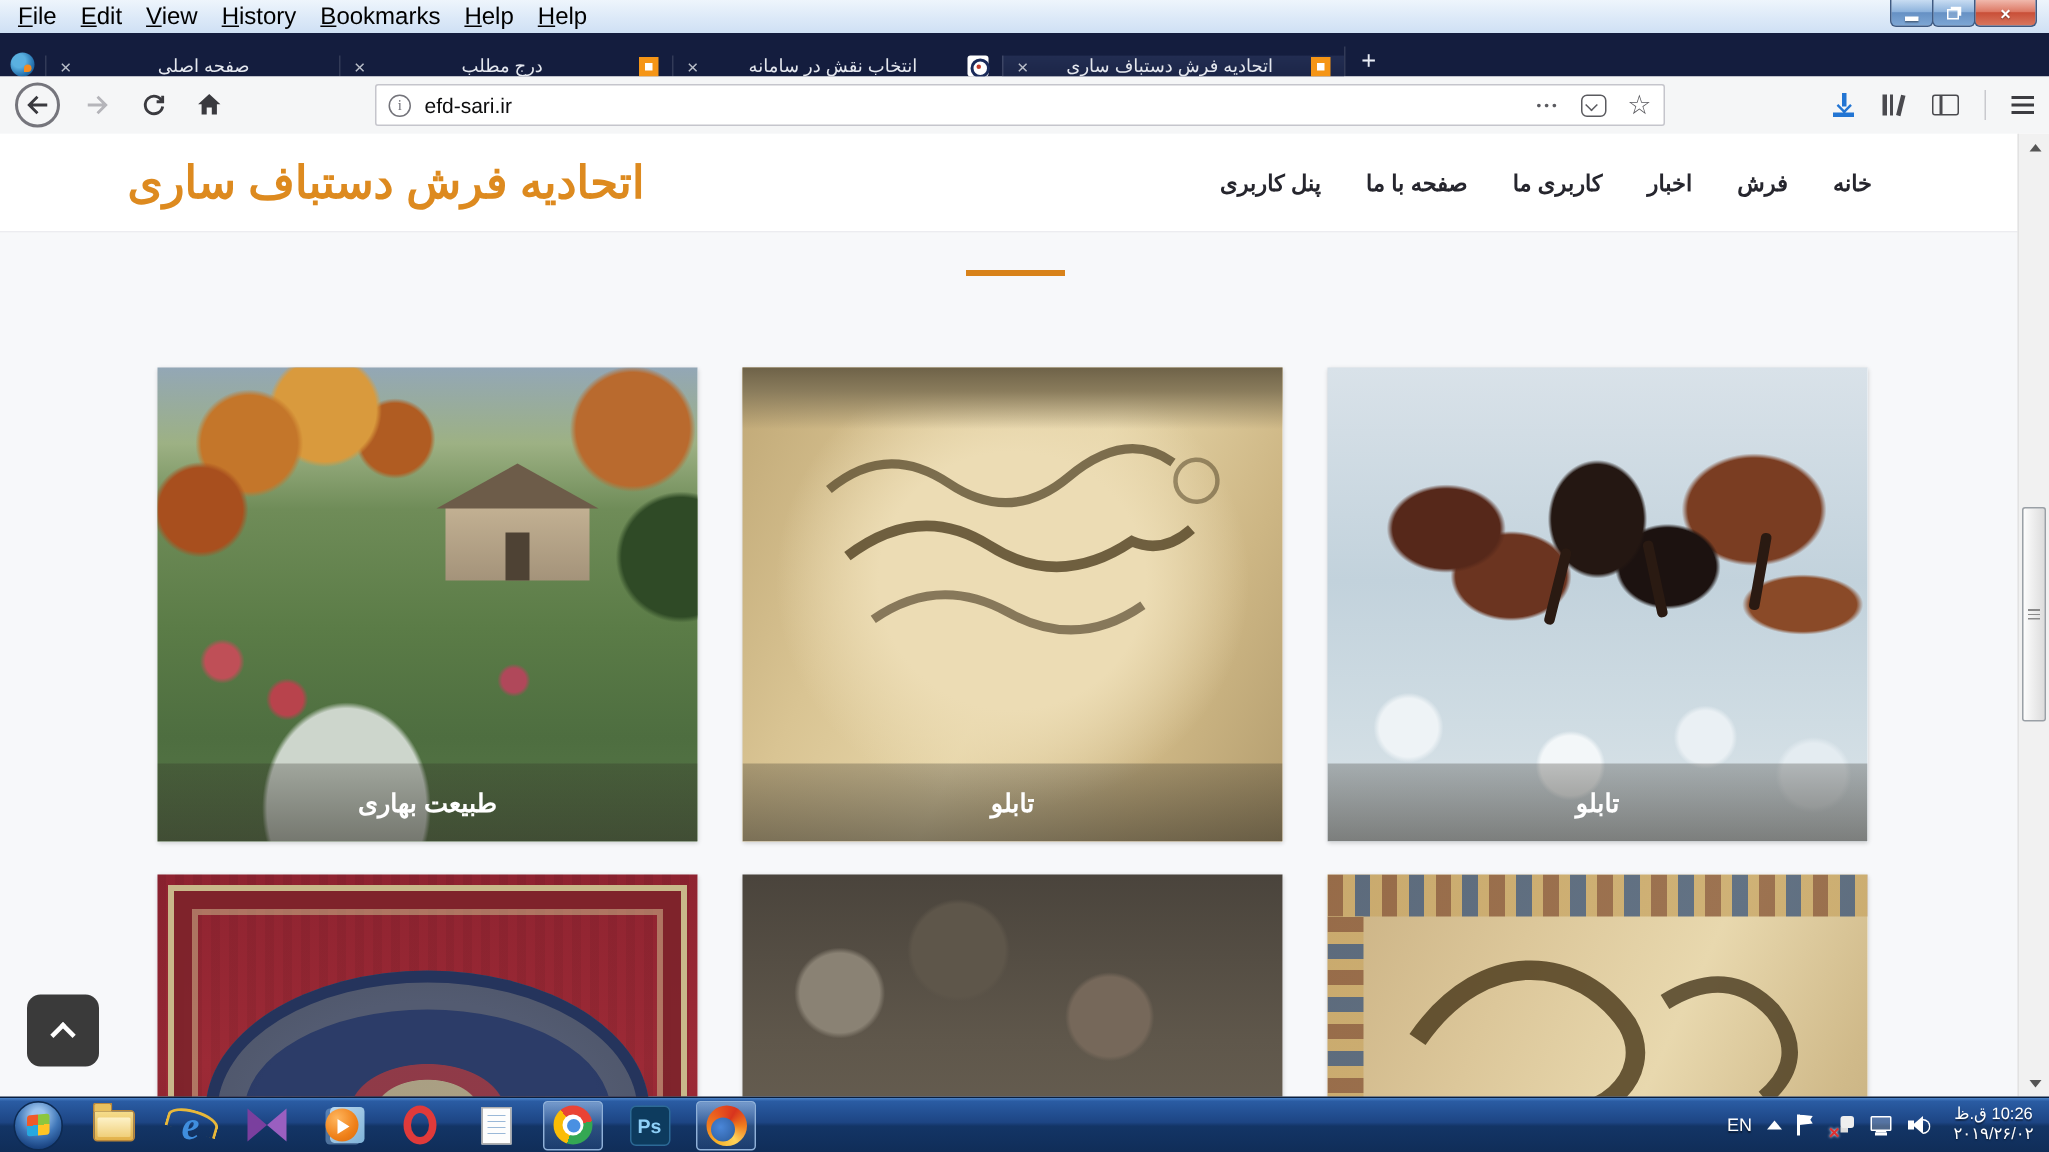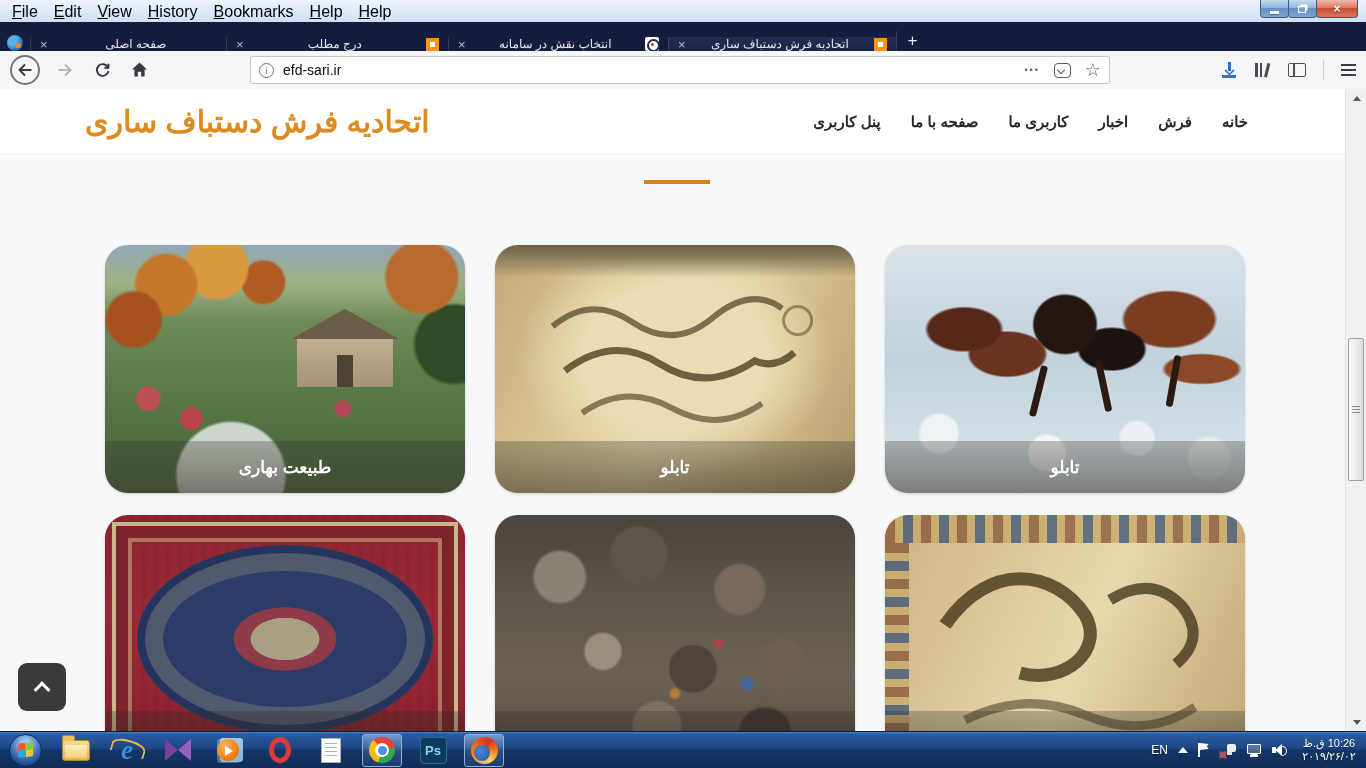--- a/index.html
+++ b/index.html
@@ -87,21 +87,21 @@
   .site-header { position:absolute; top:0; left:0; width:1366px; height:66px; background:#fff;
     border-bottom:1px solid #ececf0; display:flex; align-items:center; justify-content:space-between;
     padding:0 118px 0 85px; }
   .site-title { font-size:30px; font-weight:bold; color:#dd8a1f; direction:rtl; white-space:nowrap; }
   .site-nav { display:flex; direction:rtl; gap:30px; }
   .nav-item { font-size:15px; font-weight:bold; color:#26262e; white-space:nowrap; cursor:pointer; }
   .orange-divider { position:absolute; left:644px; top:91px; width:66px; height:4px; background:#d8821a; }
 
   .grid { position:absolute; left:105px; top:156px; width:1140px; display:grid;
     grid-template-columns:repeat(3,360px); column-gap:30px; row-gap:22px; }
-  .card { position:relative; width:360px; height:248px; overflow:hidden; box-shadow:0 1px 3px rgba(0,0,0,.18);border-radius:23px; }
+  .card { position:relative; width:360px; height:316px; overflow:hidden; box-shadow:0 1px 3px rgba(0,0,0,.18); }
   .caption { position:absolute; bottom:0; left:0; right:0; height:52px; display:flex; align-items:center;
     justify-content:center; color:#fff; font-size:17px; font-weight:bold;
     background:linear-gradient(180deg,rgba(45,42,35,.28),rgba(45,42,35,.55)); direction:rtl; }
 
   
   .art-1 { background:
     radial-gradient(circle at 8% 30%,#a84f1e 0 7%,rgba(0,0,0,0) 8%),
     radial-gradient(circle at 17% 16%,#c4762a 0 8%,rgba(0,0,0,0) 9%),
     radial-gradient(circle at 31% 9%,#d99a3d 0 9%,rgba(0,0,0,0) 10%),
     radial-gradient(circle at 44% 15%,#b05c22 0 7%,rgba(0,0,0,0) 8%),

